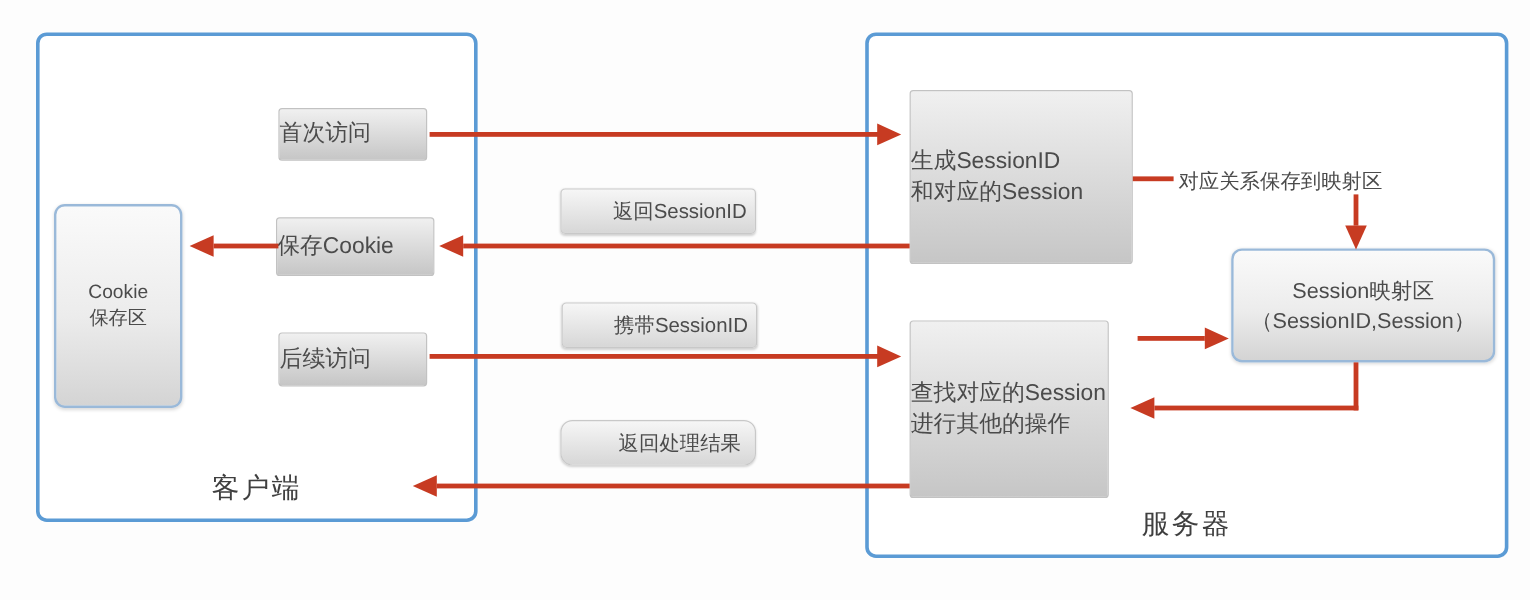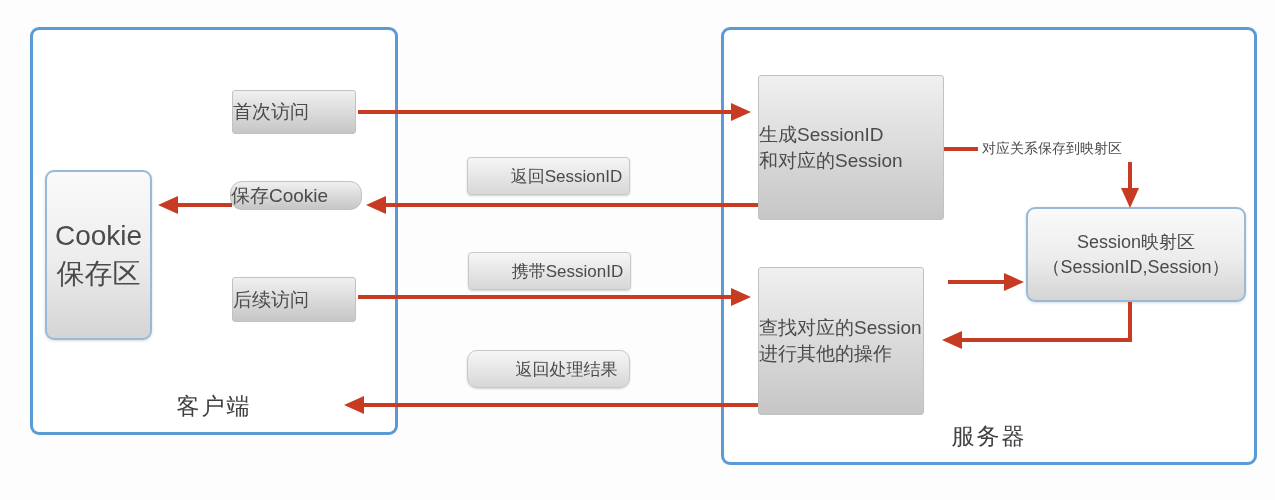--- a/index.html
+++ b/index.html
@@ -66,21 +66,21 @@
   .store-box {
     position: absolute;
     background: linear-gradient(#fafafa 0%, #ececec 55%, #d4d4d4 100%);
     border: 2px solid #9ab9d9;
     border-radius: 9px;
     box-shadow: 0 1px 3px rgba(0,0,0,0.15);
     display: flex;
     flex-direction: column;
     align-items: center;
     justify-content: center;
-    font-size: 28px;
+    font-size: 16px;
     color: #4b4b4b;
     text-align: center;
     line-height: 1.35;
   }
 
   
   .h-line, .v-line { position: absolute; background: #c73b22; }
   .h-line { height: 4px; }
   .v-line { width: 4px; }
   .head-right {
@@ -97,21 +97,21 @@
   }
   .head-down {
     position: absolute; width: 0; height: 0;
     border-left: 9px solid transparent;
     border-right: 9px solid transparent;
     border-top: 20px solid #c73b22;
   }
 
   .float-note {
     position: absolute;
-    font-size: 14px;
+    font-size: 17px;
     color: #4b4b4b;
     white-space: nowrap;
   }
 </style>
 </head>
 <body>
 
 <div class="canvas">
 
   <div class="container-box" style="left:30px; top:27px; width:368px; height:408px;">
@@ -119,21 +119,21 @@
   </div>
 
   <div class="store-box" style="left:45px; top:170px; width:107px; height:170px;">
     <div>Cookie</div>
     <div>保存区</div>
   </div>
 
   <div class="process-box" style="left:232px; top:90px; width:124px; height:44px;">
     <div>首次访问</div>
   </div>
-  <div class="process-box" style="left:230px; top:181px; width:132px; height:29px;border-radius:12px;">
+  <div class="process-box" style="left:230px; top:181px; width:132px; height:49px;">
     <div>保存Cookie</div>
   </div>
   <div class="process-box" style="left:232px; top:277px; width:124px; height:45px;">
     <div>后续访问</div>
   </div>
 
   <div class="msg-label" style="left:467px; top:157px; width:163px; height:38px;">
     <div>返回SessionID</div>
   </div>
   <div class="msg-label" style="left:468px; top:252px; width:163px; height:38px;">

